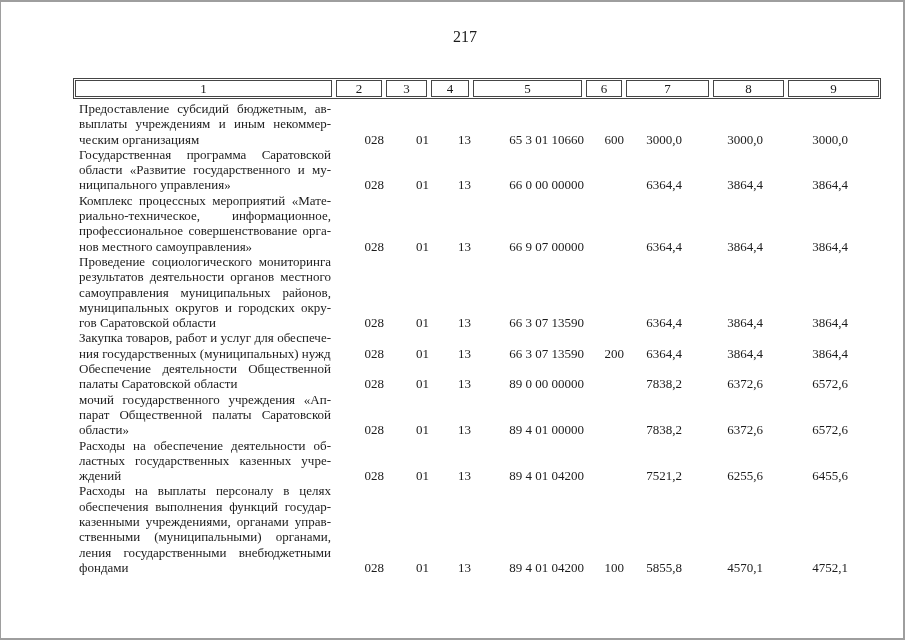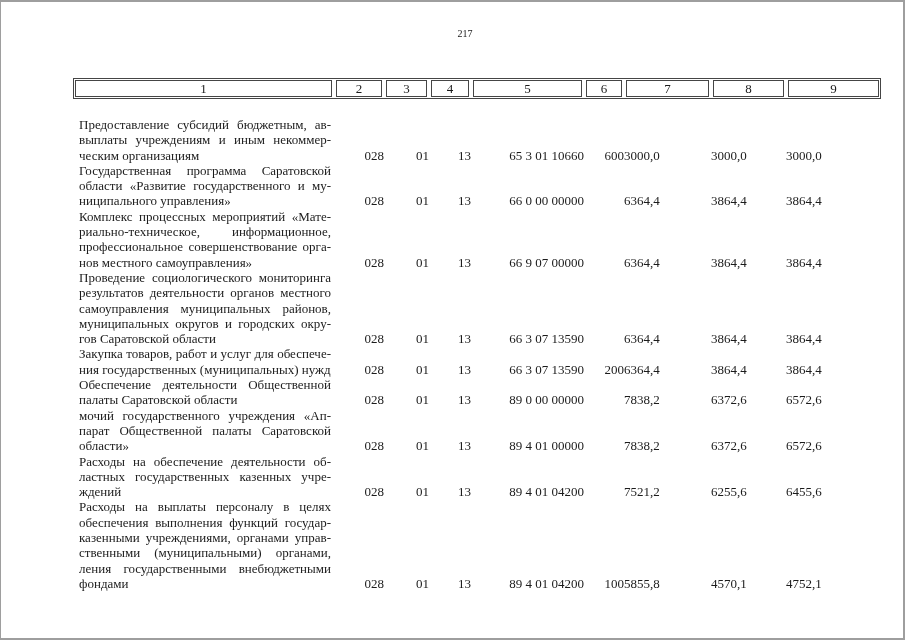--- a/index.html
+++ b/index.html
@@ -16,21 +16,21 @@
     font-family: "Liberation Serif", "DejaVu Serif", serif;
     color: #1b1b1b;
     overflow: hidden;
   }
   .page-number {
     position: absolute;
     top: 26px;
     left: 60px;
     width: 808px;
     text-align: center;
-    font-size: 10px;
+    font-size: 16px;
   }
   .btable {
     position: absolute;
     top: 76px;
     left: 72px;
     width: 808px;
   }
   .thead {
     position: relative;
     display: grid;
@@ -46,21 +46,21 @@
   }
   .th {
     margin: 2px;
     border: 1px solid #454545;
     display: flex;
     align-items: center;
     justify-content: center;
     font-size: 13px;
     line-height: 1;
   }
-  .tbody { margin-top: 18px; }
+  .tbody { margin-top: 2px; }
   .row {
     display: grid;
     grid-template-columns: 261px 50px 45px 42px 113px 40px 87px 75px 95px;
     align-items: end;
   }
   .cell {
     font-size: 13px;
     line-height: 15.3px;
     white-space: nowrap;
   }
@@ -70,21 +70,21 @@
   }
   .cell.name .ln {
     text-align: justify;
     text-align-last: justify;
   }
   .cell.name .ln.last {
     text-align: center;
     text-align-last: left;
   }
   .cell.ctr { text-align: right; }
-  .cell.num { text-align: left; padding-right: 7px; }
+  .cell.num { text-align: center; padding-right: 7px; }
 </style>
 </head>
 <body>
 
 <div class="page">
   <div class="page-number">217</div>
 
   <div class="btable">
     <div class="thead">
       <div class="th">1</div>

